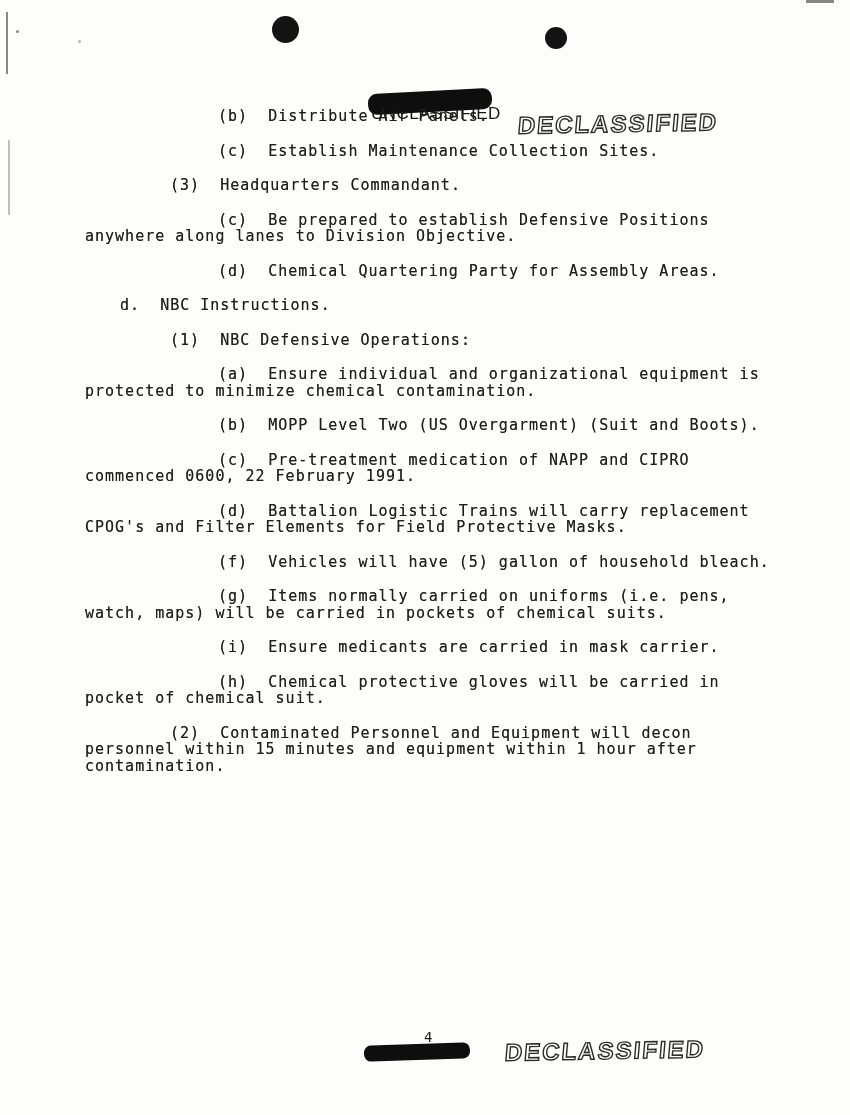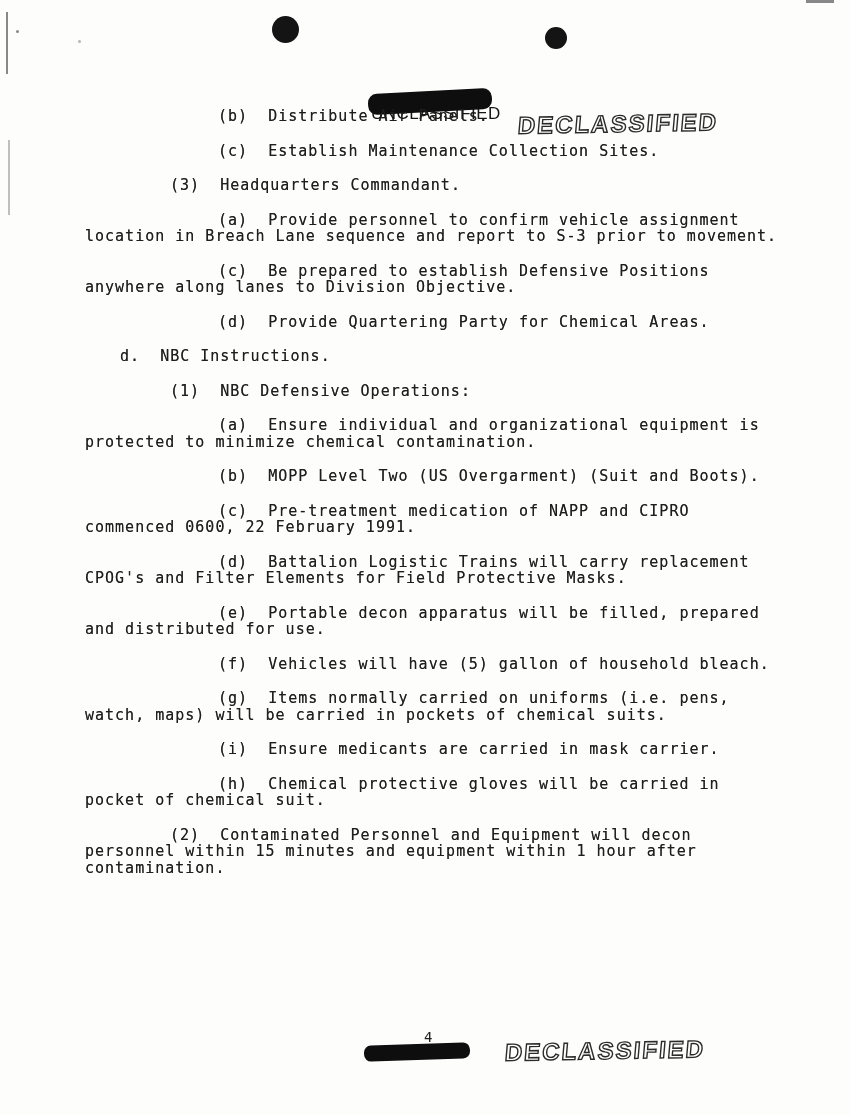--- a/index.html
+++ b/index.html
@@ -66,36 +66,32 @@
   <div class="banner" style="left:371px;top:60px;">UNCLASSIFIED</div>
 
   <div class="blob" style="left:368px;top:91px;width:124px;height:21px;transform:rotate(-3deg);"></div>
 
   <div class="stamp" style="left:518px;top:110px;">DECLASSIFIED</div>
 
   <div class="body">
     <div class="para ind-a">(b)  Distribute Air Panels.</div>
     <div class="para ind-a">(c)  Establish Maintenance Collection Sites.</div>
     <div class="para ind-3"><span>(3)  </span><span class="u">Headquarters Commandant</span><span>.</span></div>
-    <div class="para ind-a">(a)  Provide personnel to confirm vehicle assignment
-location in Breach Lane sequence and report to S-3 prior to movement.</div>
     <div class="para ind-a">(c)  Be prepared to establish Defensive Positions
 anywhere along lanes to Division Objective.</div>
-    <div class="para ind-a">(d)  Provide Quartering Party for Chemical Areas.</div>
+    <div class="para ind-a">(d)  Chemical Quartering Party for Assembly Areas.</div>
     <div class="para ind-d"><span>d.  </span><span class="u">NBC Instructions</span><span>.</span></div>
     <div class="para ind-3">(1)  NBC Defensive Operations:</div>
     <div class="para ind-a">(a)  Ensure individual and organizational equipment is
 protected to minimize chemical contamination.</div>
     <div class="para ind-a">(b)  MOPP Level Two (US Overgarment) (Suit and Boots).</div>
     <div class="para ind-a">(c)  Pre-treatment medication of NAPP and CIPRO
 commenced 0600, 22 February 1991.</div>
     <div class="para ind-a">(d)  Battalion Logistic Trains will carry replacement
 CPOG's and Filter Elements for Field Protective Masks.</div>
-    <div class="para ind-a">(e)  Portable decon apparatus will be filled, prepared
-and distributed for use.</div>
     <div class="para ind-a">(f)  Vehicles will have (5) gallon of household bleach.</div>
     <div class="para ind-a">(g)  Items normally carried on uniforms (i.e. pens,
 watch, maps) will be carried in pockets of chemical suits.</div>
     <div class="para ind-a">(i)  Ensure medicants are carried in mask carrier.</div>
     <div class="para ind-a">(h)  Chemical protective gloves will be carried in
 pocket of chemical suit.</div>
     <div class="para ind-3">(2)  Contaminated Personnel and Equipment will decon
 personnel within 15 minutes and equipment within 1 hour after
 contamination.</div>
   </div>

